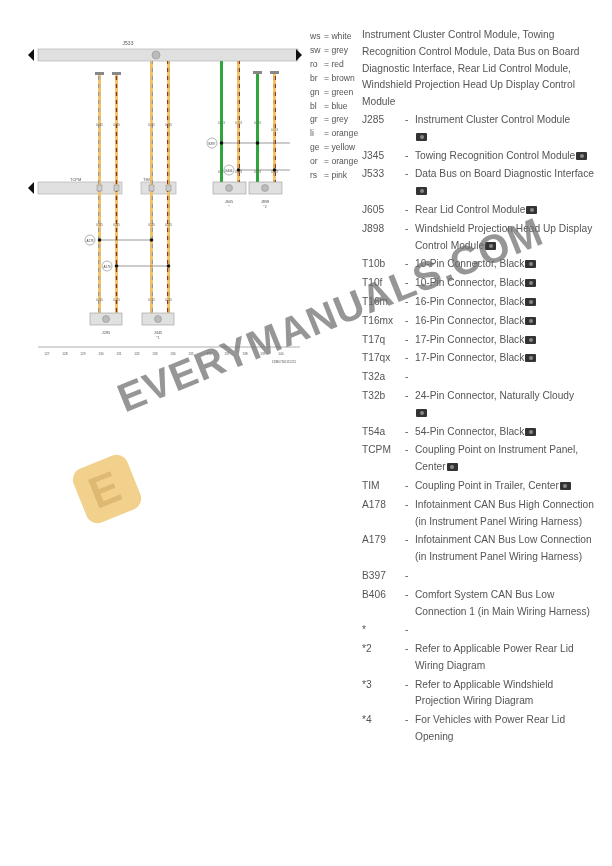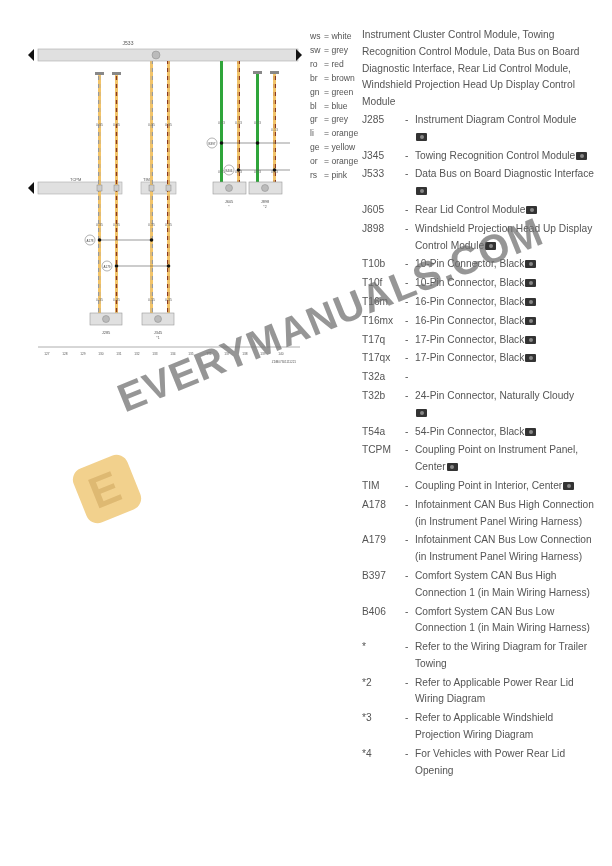--- a/index.html
+++ b/index.html
@@ -183,21 +183,21 @@
     <div class="legend-row"><span class="legend-code">or</span>= <span>orange</span></div>
     <div class="legend-row"><span class="legend-code">rs</span>= <span>pink</span></div>
   </div>
 
   <div class="desc">
     <div class="desc-title">Instrument Cluster Control Module, Towing Recognition Control Module, Data Bus on Board Diagnostic Interface, Rear Lid Control Module, Windshield Projection Head Up Display Control Module</div>
 
     <div class="item">
         <span class="item-code">J285</span>
         <span class="item-dash">-</span>
-        <span class="item-text"><span>Instrument Diagram Control Module</span><br><span class="cam"></span></span>
+        <span class="item-text"><span>Instrument Cluster Control Module</span><br><span class="cam"></span></span>
       </div>
     <div class="item">
         <span class="item-code">J345</span>
         <span class="item-dash">-</span>
         <span class="item-text"><span>Towing Recognition Control Module</span><span class="cam"></span></span>
       </div>
     <div class="item">
         <span class="item-code">J533</span>
         <span class="item-dash">-</span>
         <span class="item-text"><span>Data Bus on Board Diagnostic Interface</span><span class="cam"></span></span>
@@ -257,46 +257,44 @@
         <span class="item-text"><span>54-Pin Connector, Black</span><span class="cam"></span></span>
       </div>
     <div class="item">
         <span class="item-code">TCPM</span>
         <span class="item-dash">-</span>
         <span class="item-text"><span>Coupling Point on Instrument Panel, Center</span><span class="cam"></span></span>
       </div>
     <div class="item">
         <span class="item-code">TIM</span>
         <span class="item-dash">-</span>
-        <span class="item-text"><span>Coupling Point in Interior, Center</span><span class="cam"></span></span>
+        <span class="item-text"><span>Coupling Point in Trailer, Center</span><span class="cam"></span></span>
       </div>
     <div class="item">
         <span class="item-code">A178</span>
         <span class="item-dash">-</span>
         <span class="item-text">Infotainment CAN Bus High Connection (in Instrument Panel Wiring Harness)</span>
       </div>
     <div class="item">
         <span class="item-code">A179</span>
         <span class="item-dash">-</span>
         <span class="item-text">Infotainment CAN Bus Low Connection (in Instrument Panel Wiring Harness)</span>
       </div>
     <div class="item">
         <span class="item-code">B397</span>
         <span class="item-dash">-</span>
-        <span class="item-text">Comfort System CAN Bus High Connection 1 (in Main Wiring Harness)</span>
       </div>
     <div class="item">
         <span class="item-code">B406</span>
         <span class="item-dash">-</span>
         <span class="item-text">Comfort System CAN Bus Low Connection 1 (in Main Wiring Harness)</span>
       </div>
     <div class="item">
         <span class="item-code">*</span>
         <span class="item-dash">-</span>
-        <span class="item-text">Refer to the Wiring Diagram for Trailer Towing</span>
       </div>
     <div class="item">
         <span class="item-code">*2</span>
         <span class="item-dash">-</span>
         <span class="item-text">Refer to Applicable Power Rear Lid Wiring Diagram</span>
       </div>
     <div class="item">
         <span class="item-code">*3</span>
         <span class="item-dash">-</span>
         <span class="item-text">Refer to Applicable Windshield Projection Wiring Diagram</span>

